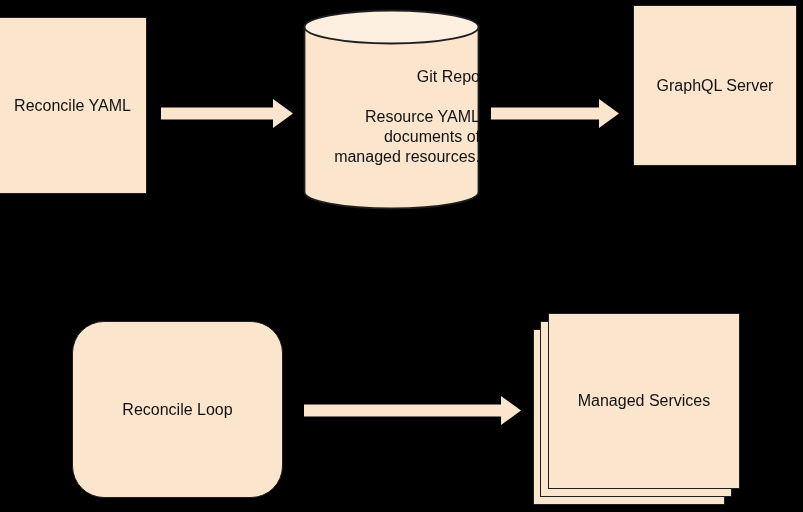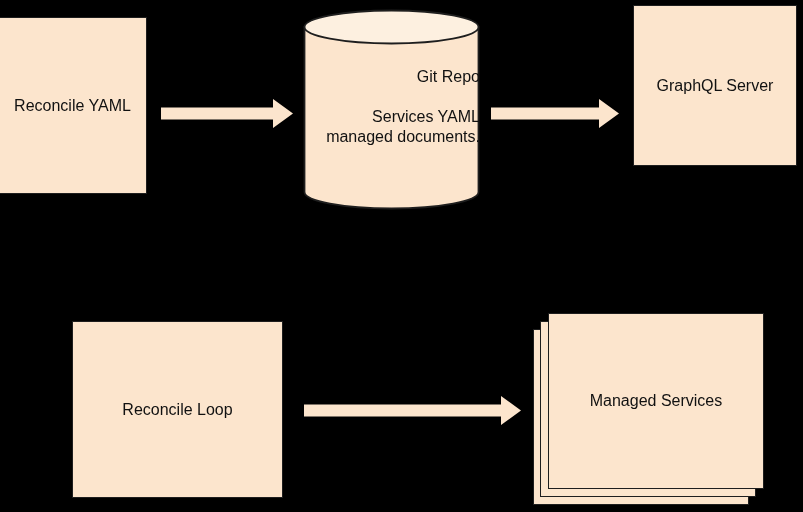--- a/index.html
+++ b/index.html
@@ -47,29 +47,29 @@
     top: 67px;
     width: 177px;
     text-align: right;
     line-height: 20px;
   }
   .cyl-line { height: 20px; }
   .cyl-spacer { height: 20px; }
 
   #node-resource-yaml { left: -2px; top: 17px; width: 149px; height: 177px; }
   #node-graphql-server { left: 633px; top: 5px; width: 164px; height: 161px; }
-  #node-reconcile-loop { left: 72px; top: 321px; width: 211px; height: 177px; }
+  #node-reconcile-loop { left: 72px; top: 321px; width: 211px; height: 177px; border-radius: 32px; }
 
   #arrow-1 { left: 161px; top: 99px; }
   #arrow-2 { left: 491px; top: 99px; }
   #arrow-3 { left: 304px; top: 396px; }
 
   .stack-sheet {
     position: absolute;
-    width: 216px;
+    width: 192px;
     height: 176px;
     background: var(--shape-fill);
     border: 1.5px solid var(--shape-border);
   }
   #stack-back  { left: 533px; top: 329px; }
   #stack-mid   { left: 540px; top: 321px; }
   #stack-front {
     left: 548px; top: 313px;
     display: flex; align-items: center; justify-content: center;
     text-align: center;
@@ -88,22 +88,23 @@
     <polygon points="0,8.5 112,8.5 112,0 132,14.5 112,29 112,20.5 0,20.5"></polygon>
   </svg>
 
   <svg class="cylinder-svg" width="177" height="201" viewBox="0 0 177 201">
     <path class="cyl-body" d="M 1.5,18 L 1.5,183 A 87,16.5 0 0 0 175.5,183 L 175.5,18 Z"></path>
     <ellipse class="cyl-top" cx="88.5" cy="18" rx="87" ry="16.5"></ellipse>
   </svg>
   <div class="cylinder-text">
     <div class="cyl-line">Git Repo</div>
     <div class="cyl-spacer"></div>
-    <div class="cyl-line">Services YAML</div>
-    <div class="cyl-line">managed documents.</div>
+    <div class="cyl-line">Resource YAML</div>
+    <div class="cyl-line">documents of</div>
+    <div class="cyl-line">managed resources.</div>
   </div>
 
   <svg class="arrow" id="arrow-2" width="128" height="29" viewBox="0 0 128 29">
     <polygon points="0,8.5 108,8.5 108,0 128,14.5 108,29 108,20.5 0,20.5"></polygon>
   </svg>
 
   <div class="box" id="node-graphql-server">
     <span>GraphQL Server</span>
   </div>
 

